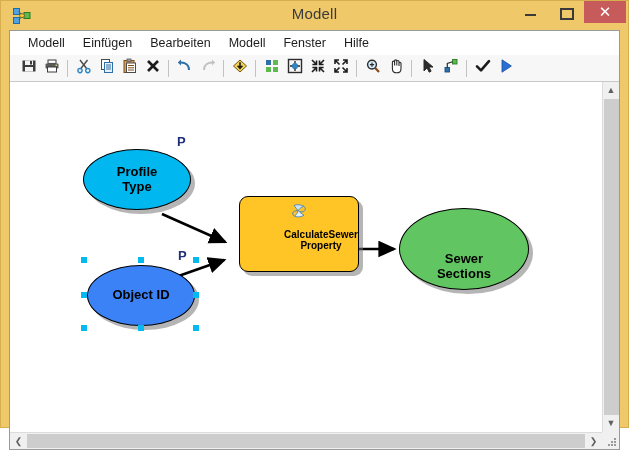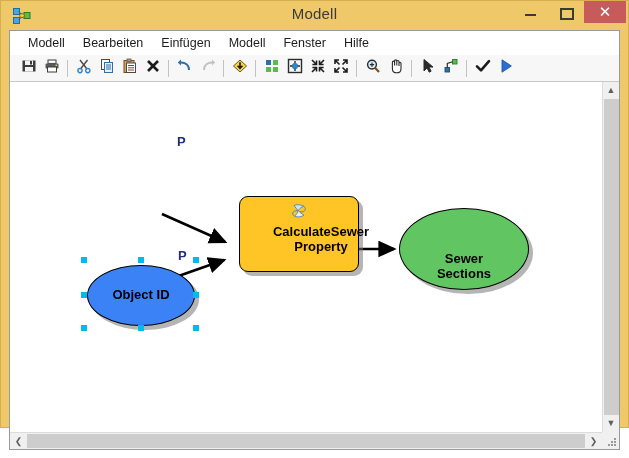--- a/index.html
+++ b/index.html
@@ -258,21 +258,21 @@
     line-height: 1.12;
   }
   .ellipse-var {
     border-radius: 50%;
     border: 1.5px solid #000000;
     font-size: 13px;
   }
   .rect-tool {
     border-radius: 9px;
     border: 1.5px solid #000000;
-    font-size: 13px;
+    font-size: 10px;
     box-shadow: 4px 4px 0 rgba(120,120,120,0.55);
     padding-top: 12px;
     padding-left: 44px;
   }
   .ellipse-shadow {
     box-shadow: 4px 4px 0 rgba(120,120,120,0.55);
   }
   .tool-icon {
     position: absolute;
     left: 50%;
@@ -323,22 +323,22 @@
     </div>
     <div class="win-btn win-close">
       <span class="glyph-close">✕</span>
     </div>
   </div>
 
   <div class="client">
 
     <div class="menubar">
       <div class="menu-item">Modell</div>
+      <div class="menu-item">Einfügen</div>
       <div class="menu-item">Bearbeiten</div>
-      <div class="menu-item">Einfügen</div>
       <div class="menu-item">Modell</div>
       <div class="menu-item">Fenster</div>
       <div class="menu-item">Hilfe</div>
     </div>
 
     <div class="toolbar">
 
       <div class="tb-btn">
         <span>
           <svg width="16" height="16" viewBox="0 0 16 16">
@@ -553,20 +553,26 @@
             </marker>
           </defs>
 
           <line x1="152" y1="132" x2="215" y2="160" stroke="#000000" stroke-width="2.6" marker-end="url(#arrowhead)"></line>
 
           <line x1="160" y1="197" x2="214" y2="178" stroke="#000000" stroke-width="2.6" marker-end="url(#arrowhead)"></line>
 
           <line x1="348" y1="167" x2="384" y2="167" stroke="#000000" stroke-width="2.6" marker-end="url(#arrowhead)"></line>
         </svg>
 
+        <div class="node ellipse-var ellipse-shadow" style="left:73px; top:67px; width:108px; height:61px; background:#00b7f0;">
+          <span style="display:block;">
+            <span>Profile</span><br>
+            <span>Type</span>
+          </span>
+        </div>
         <div class="plabel" style="left:167px; top:52px;">P</div>
 
         <div class="node ellipse-var ellipse-shadow" style="left:77px; top:183px; width:108px; height:61px; background:#3b82f6;">
           <span>Object ID</span>
         </div>
         <div class="plabel" style="left:168px; top:166px;">P</div>
 
         <div class="handle" style="left:71px;  top:175px;"></div>
         <div class="handle" style="left:128px; top:175px;"></div>
         <div class="handle" style="left:183px; top:175px;"></div>

